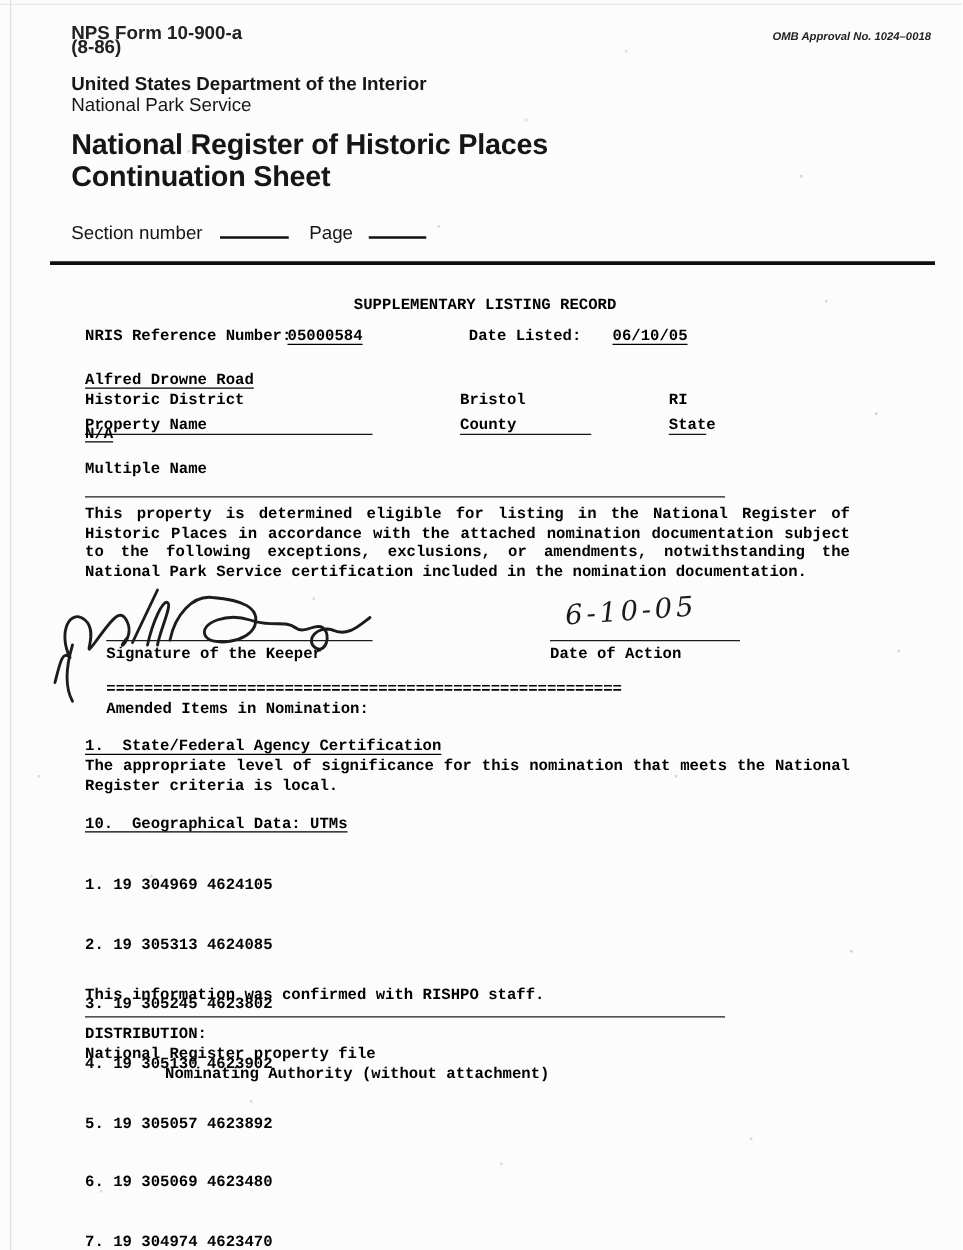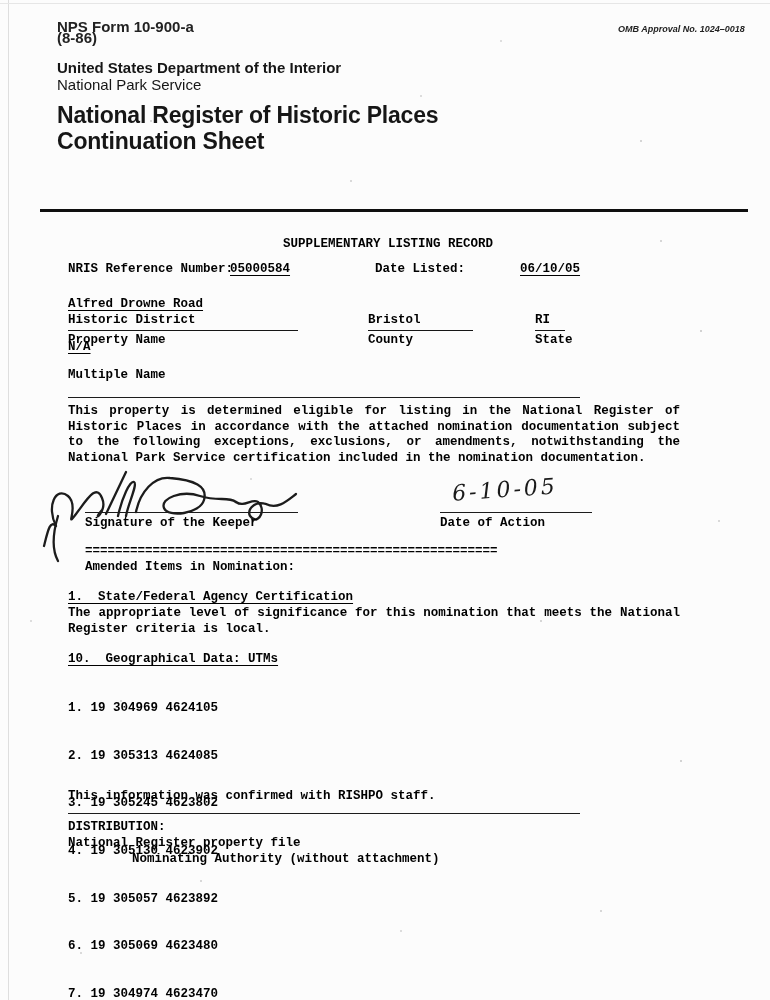--- a/index.html
+++ b/index.html
@@ -9,21 +9,21 @@
     font-family:"Liberation Sans", sans-serif; color:#161616;
   }
   .abs { position:absolute; }
   .mono {
     font-family:"Liberation Mono","DejaVu Sans Mono",monospace;
     font-weight:700; font-size:12.5px; color:#000000;
     white-space:pre-wrap; line-height:15.6px; letter-spacing:0;
   }
   .para { white-space:normal; text-align:justify; }
   .u { text-decoration:underline; text-underline-offset:3px; text-decoration-thickness:1.3px; }
-  .ublock { display:inline-block; border-bottom:1.4px solid #161616; padding-bottom:1px; }
+  .ublock { display:inline-block; border-bottom:1.4px solid #161616; padding-bottom:18px; }
   .rule-thick { position:absolute; height:3px; background:#0f0f0f; }
   .rule-thin  { position:absolute; height:0; border-top:1.6px solid #1c1c1c; }
   .blank { display:inline-block; border-bottom:2.6px solid #101010; height:12px; vertical-align:baseline; }
   .hdr-small { font-size:15px; font-weight:600; line-height:10.5px; color:#222; }
   .hdr-omb { font-size:9px; font-weight:700; font-style:italic; color:#222; }
   .hdr-agency { font-size:15px; font-weight:700; line-height:17px; }
   .hdr-bureau { font-size:15px; font-weight:400; line-height:17px; }
   .doc-title { font-size:23px; font-weight:700; line-height:26px; letter-spacing:-0.2px; }
   .section-line { font-size:15px; font-weight:400; }
   .handwritten-date {
@@ -59,30 +59,36 @@
   <div class="abs hdr-omb" style="left:618px; top:24px;">OMB Approval No. 1024–0018</div>
 
   <div class="abs hdr-agency" style="left:57px; top:59px;">United States Department of the Interior</div>
   <div class="abs hdr-bureau" style="left:57px; top:76px;">National Park Service</div>
 
   <div class="abs doc-title" style="left:57px; top:102px;">
     <div>National Register of Historic Places</div>
     <div>Continuation Sheet</div>
   </div>
 
+  <div class="abs section-line" style="left:57px; top:177px;">
+    <span>Section number</span>
+    <span class="blank" style="width:55px; margin:0 12px 0 10px;"></span>
+    <span>Page</span>
+    <span class="blank" style="width:46px; margin-left:8px;"></span>
+  </div>
 
   <div class="rule-thick" style="left:40px; top:209px; width:708px;"></div>
 
   <div class="abs mono" style="left:283px; top:237px;">SUPPLEMENTARY LISTING RECORD</div>
 
   <div class="abs" style="left:68px; top:262px; width:640px; height:16px;">
     <span class="abs mono" style="left:0;">NRIS Reference Number:</span>
     <span class="abs mono u" style="left:162px;">05000584</span>
     <span class="abs mono" style="left:307px;">Date Listed:</span>
-    <span class="abs mono u" style="left:452px;text-align:center;">06/10/05</span>
+    <span class="abs mono u" style="left:422px;text-align:center;">06/10/05</span>
   </div>
 
   <div class="abs mono u" style="left:68px; top:297px;">Alfred Drowne Road</div>
 
   <div class="abs" style="left:68px; top:313px; width:640px; height:18px;">
     <span class="abs ublock mono" style="left:0; width:230px;">Historic District</span>
     <span class="abs ublock mono" style="left:300px; width:105px;">Bristol</span>
     <span class="abs ublock mono" style="left:467px; width:30px;">RI</span>
   </div>
 

